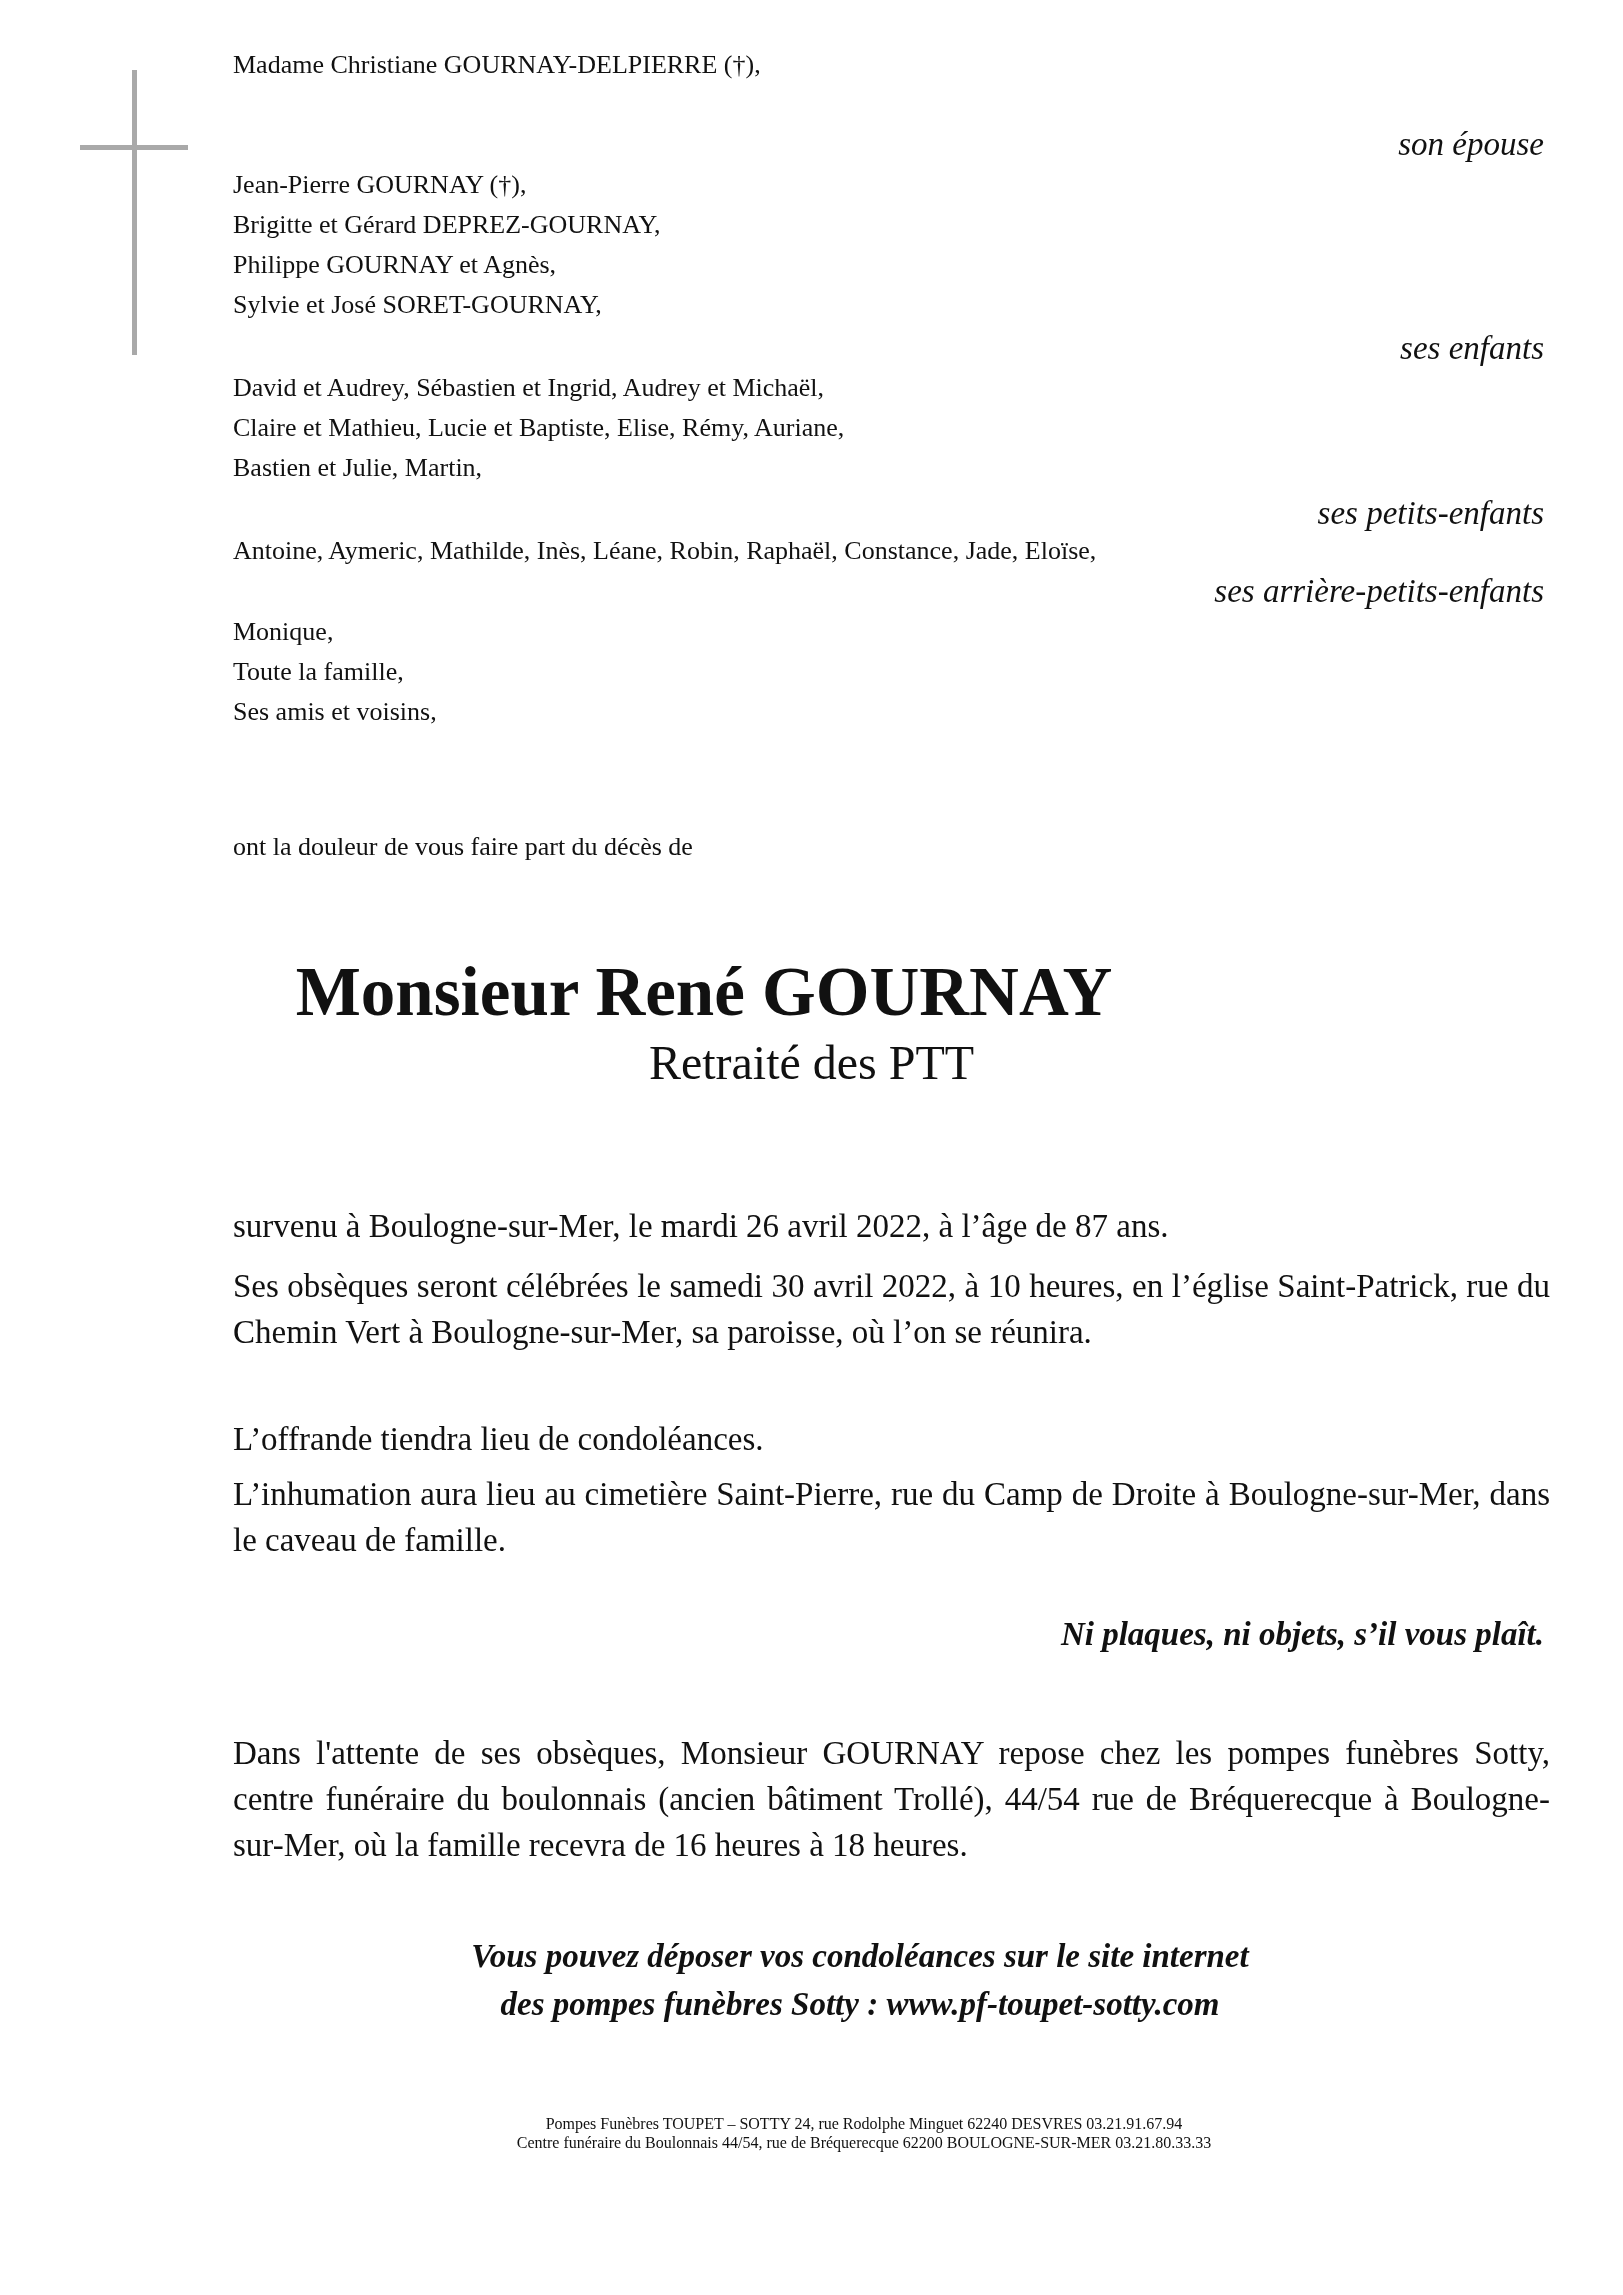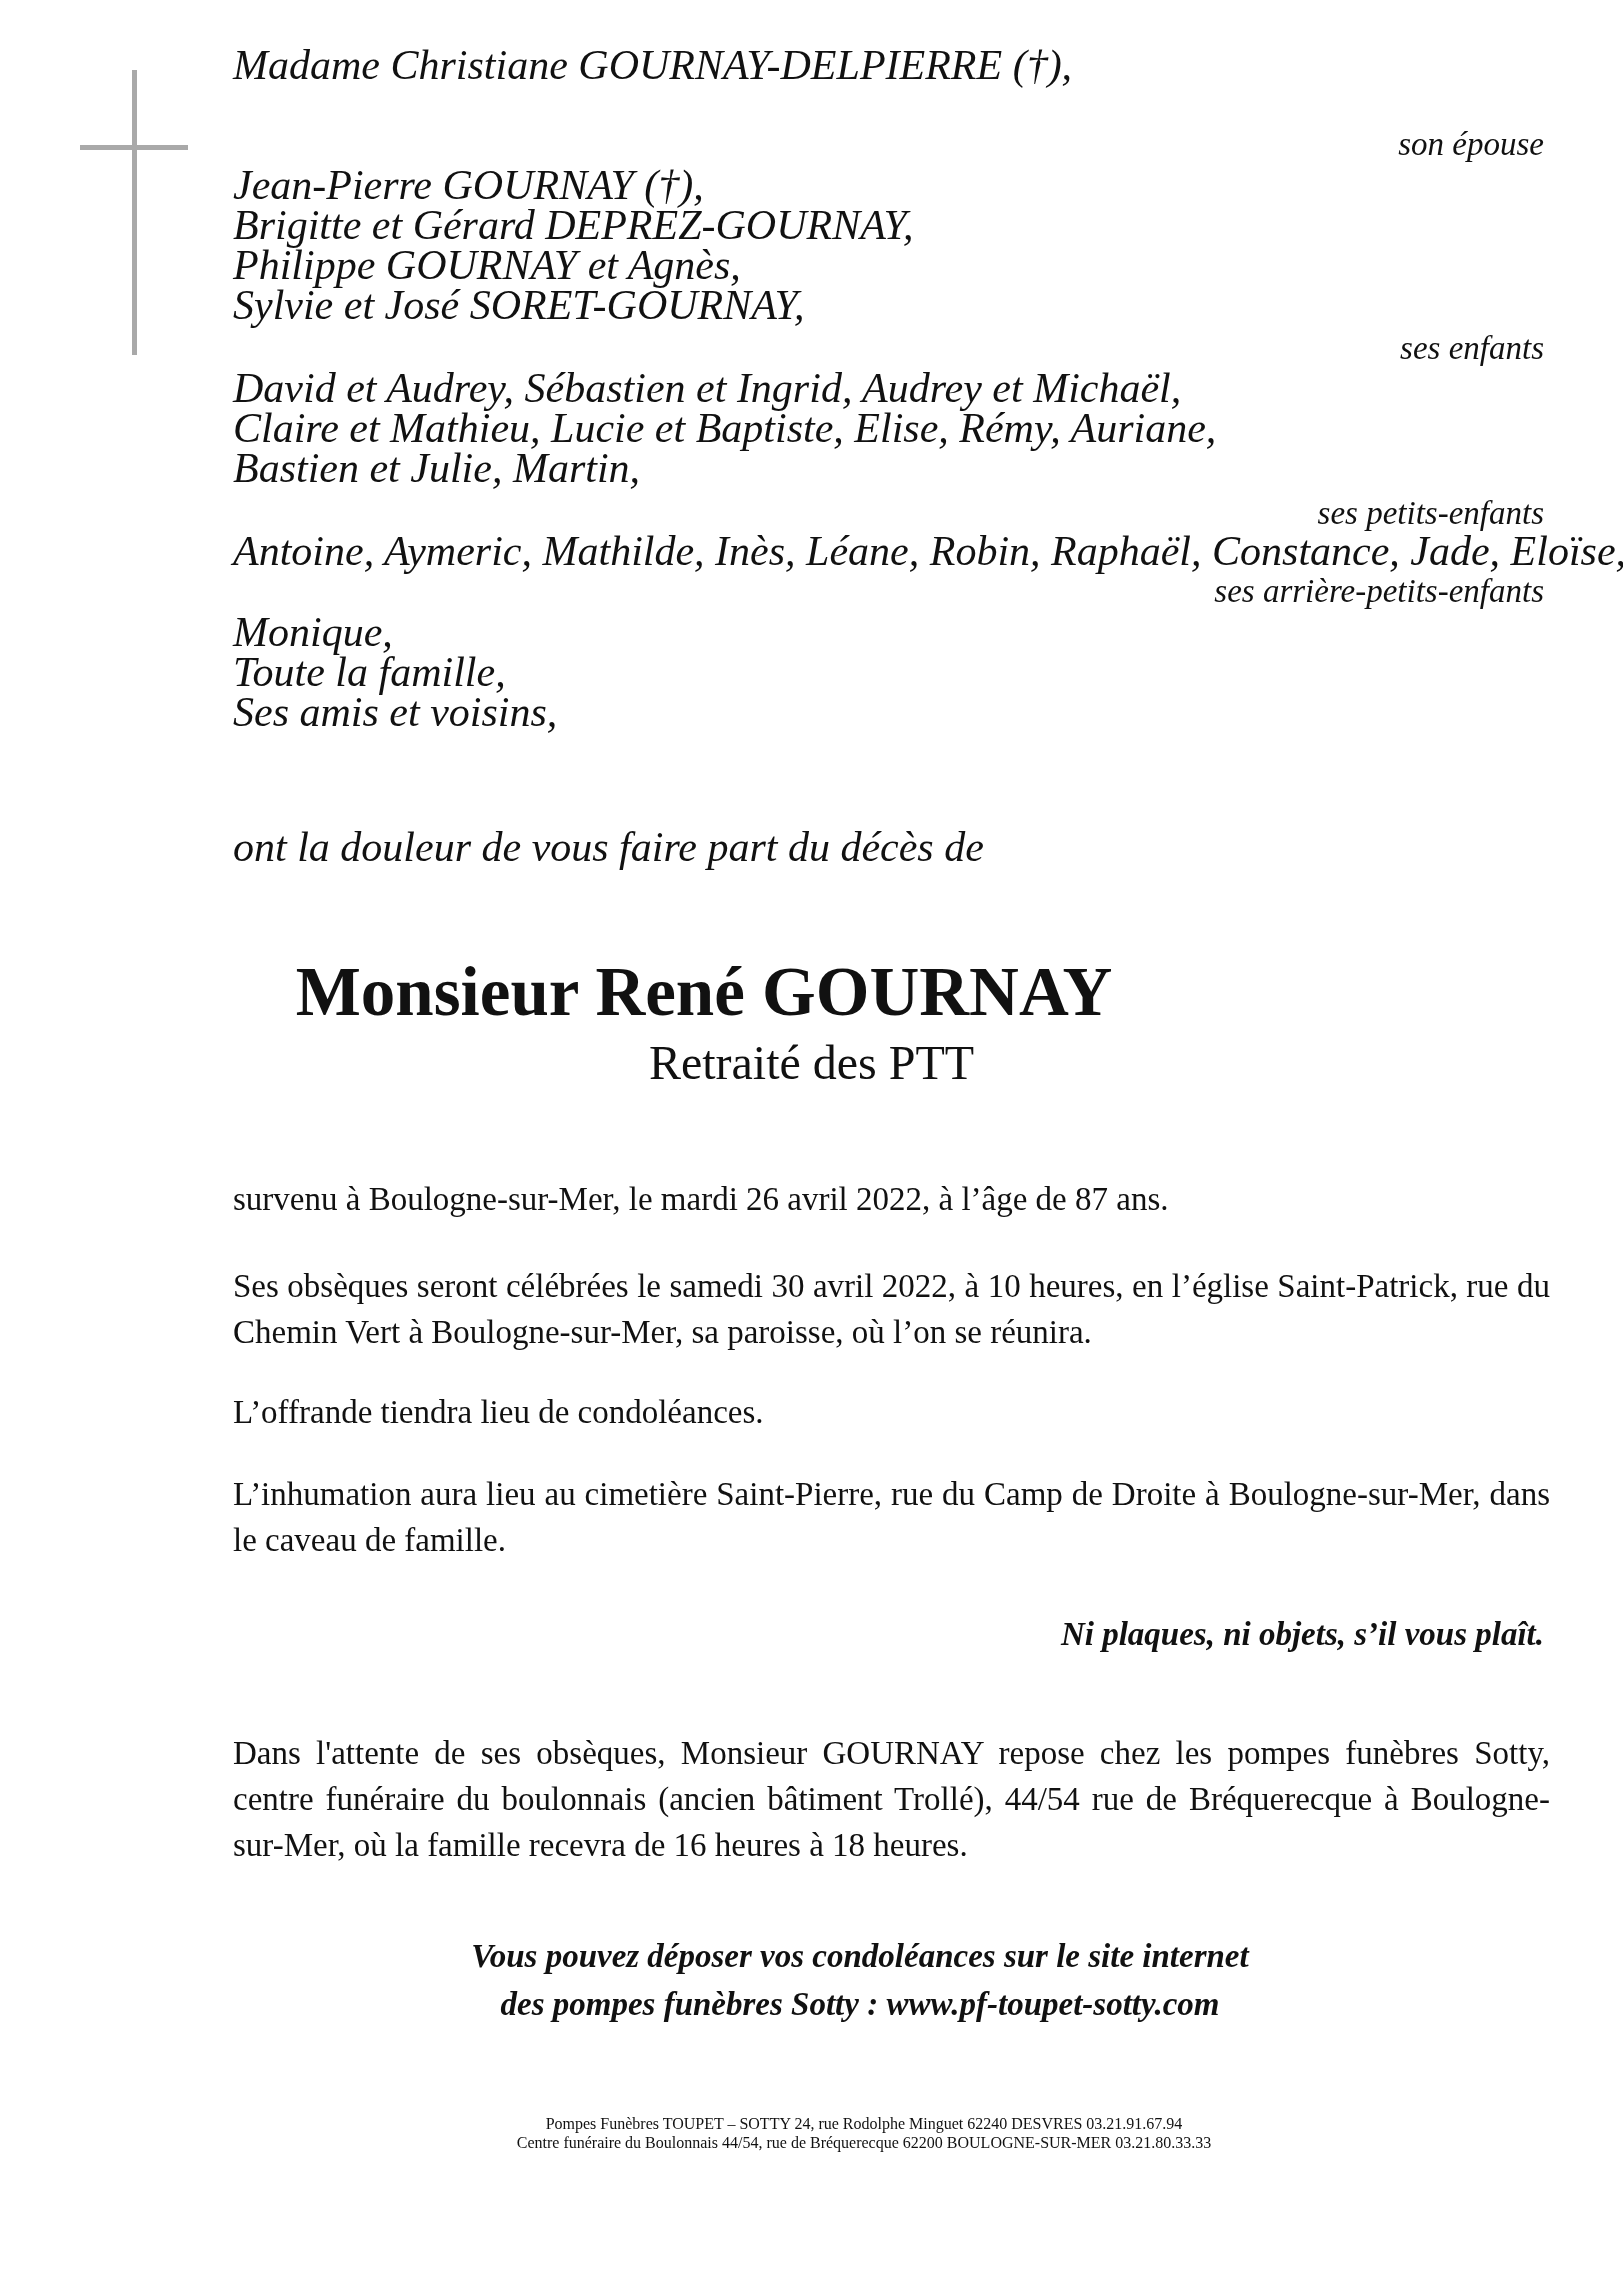--- a/index.html
+++ b/index.html
@@ -1,25 +1,25 @@
 <!DOCTYPE html>
 <html style="font-size:12.8px"><head>
 <meta charset="utf-8">
 <style>
   html, body { margin: 0; padding: 0; background: #ffffff; }
   body { width: 1624px; height: 2295px; position: relative; overflow: hidden;
          font-family: "Liberation Serif", "DejaVu Serif", serif; color: #111111; }
   .cross-v { position: absolute; left: 132px; top: 70px; width: 4.8px; height: 285px; background: #a9a9a9; }
   .cross-h { position: absolute; left: 80px; top: 145px; width: 108px; height: 4.8px; background: #a9a9a9; }
-  .line { position: absolute; left: 233px; font-size: 42px; line-height: 40px; white-space: nowrap; font-style: italic; }
+  .line { position: absolute; left: 233px; font-size: 26px; line-height: 40px; white-space: nowrap; }
   .rel { position: absolute; right: 80px; font-size: 33px; line-height: 40px; font-style: italic; white-space: nowrap; text-align: right; }
   .title { position: absolute; left: 0; width: 1328px; text-align: center; font-weight: bold; font-size: 69px; line-height: 80px; top: 952px; padding-left: 80px; box-sizing: border-box; }
   .subtitle { position: absolute; left: 0; width: 1527px; text-align: center; font-size: 48px; line-height: 56px; top: 1035px; padding-left: 96px; box-sizing: border-box; }
   .para { position: absolute; left: 233px; width: 1317px; font-size: 33px; line-height: 46px; text-align: justify; }
-  .para.single { white-space: nowrap; }
+  .para.single { white-space: nowrap; margin-top: 27px; }
   .notice { position: absolute; right: 80px; font-size: 33px; line-height: 40px; font-style: italic; font-weight: bold; white-space: nowrap; }
   .web { position: absolute; left: 0; width: 1624px; text-align: center; font-size: 33px; line-height: 48px; font-style: italic; font-weight: bold; top: 1932px; padding-left: 96px; box-sizing: border-box; }
   .footer { position: absolute; left: 0; width: 1624px; text-align: center; font-size: 16px; line-height: 19px; top: 2114px; padding-left: 80px; box-sizing: border-box; margin-left: 12px; }
   .footer div { white-space: nowrap; }
 </style>
 </head>
 <body>
 
 <div>
   <div class="cross-v"></div>

